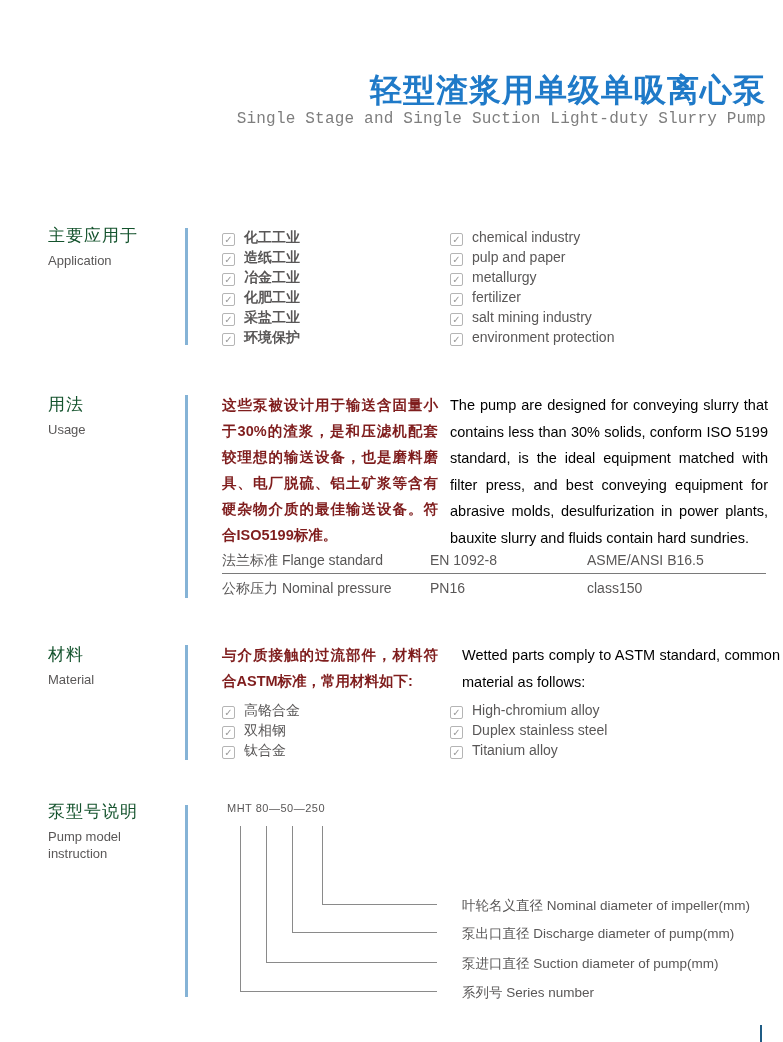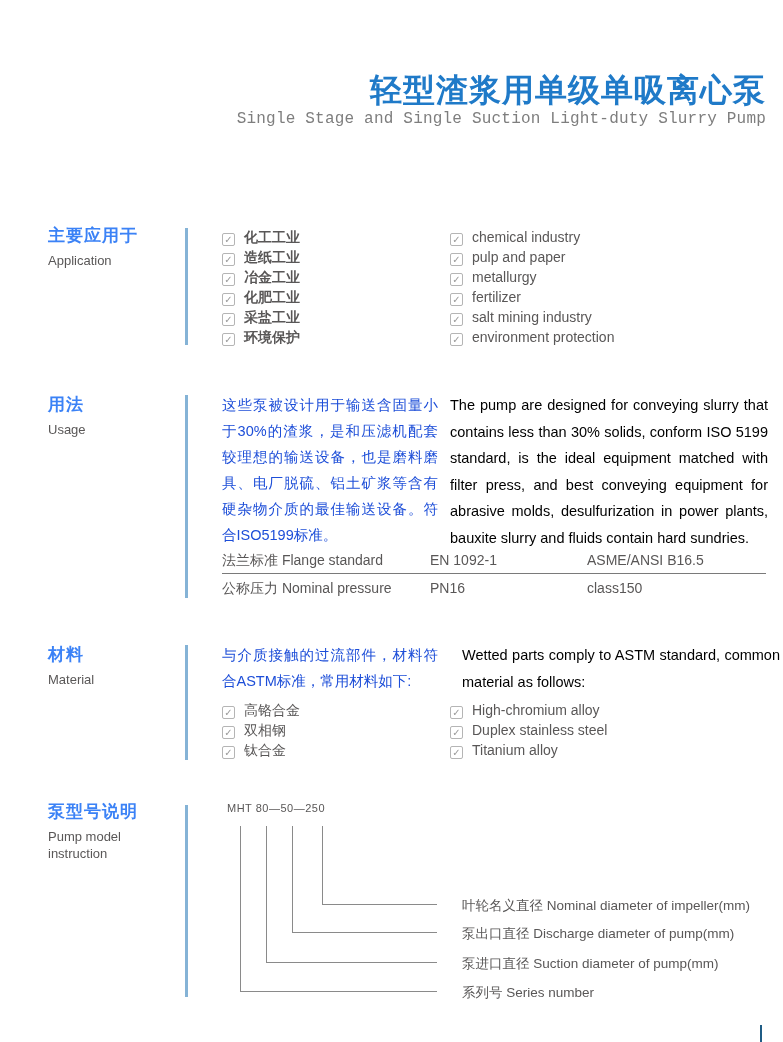--- a/index.html
+++ b/index.html
@@ -8,38 +8,38 @@
     position:relative; width:783px; height:1042px; margin:0 auto;
     background:#ffffff; overflow:hidden; color:#595757;
   }
   .abs { position:absolute; }
 
   
   .title { right:17px; top:69px; font-size:32px; font-weight:bold; letter-spacing:1px; color:#1f7ac8; }
   .subtitle { right:17px; top:110px; font-size:16px; color:#7e7e7e; letter-spacing:0.2px;font-family:Liberation Mono, monospace; }
 
   
-  .sec-head .h-cn { font-size:17px; font-weight:bold; color:#3b82f6; letter-spacing:1px; }
+  .sec-head .h-cn { font-size:17px; font-weight:normal; color:#14532d; letter-spacing:1px; }
   .sec-head .h-en { font-size:13px; color:#595757; margin-top:5px; line-height:17px; }
 
   
   .vrule { left:185px; width:3px; background:#85b3d6; }
 
   
   .list { list-style:none; }
   .list li { height:20px; line-height:20px; font-size:14px; color:#595757; white-space:nowrap; }
   .cb {
     display:inline-block; width:13px; height:13px; margin-right:9px;
     border:1px solid #b5b5b5; border-radius:2px;
     font-size:10px; line-height:11px; text-align:center; color:#9a9a9a;
     vertical-align:-1px; background:#fff;
   }
 
   
-  .para-cn { width:216px; font-size:14.5px; line-height:26px; text-align:justify; color:#1d4ed8; }
+  .para-cn { width:216px; font-size:14.5px; line-height:26px; text-align:justify; color:#7f1d1d;font-weight:bold; }
   .para-en { width:318px; font-size:14.5px; line-height:26.5px; text-align:justify; color:#000000; }
 
   
   .spec-table { left:222px; top:546px; width:544px; font-size:14px; color:#595757; }
   .t-row { position:relative; height:28px; line-height:28px; white-space:nowrap; }
   .t-row.r1 { border-bottom:1px solid #7a7a7a; }
   .t-label { position:absolute; left:0; }
   .t-c1 { position:absolute; left:208px; }
   .t-c2 { position:absolute; left:365px; }
 
@@ -88,21 +88,21 @@
     <div class="h-en">Usage</div>
   </div>
   <div class="abs vrule" style="top:395px; height:203px;"></div>
 
   <p class="abs para-cn" style="left:222px; top:392px;">这些泵被设计用于输送含固量小于30%的渣浆，是和压滤机配套较理想的输送设备，也是磨料磨具、电厂脱硫、铝土矿浆等含有硬杂物介质的最佳输送设备。符合ISO5199标准。</p>
   <p class="abs para-en" style="left:450px; top:392px;">The pump are designed for conveying slurry that contains less than 30% solids, conform ISO 5199 standard, is the ideal equipment matched with filter press, and best conveying equipment for abrasive molds, desulfurization in power plants, bauxite slurry and fluids contain hard sundries.</p>
 
   <div class="abs spec-table">
     <div class="t-row r1">
       <div class="t-label"><span>法兰标准</span>&nbsp;<span>Flange standard</span></div>
-      <div class="t-c1">EN 1092-1</div>
+      <div class="t-c1">EN 1092-8</div>
       <div class="t-c2">ASME/ANSI B16.5</div>
     </div>
     <div class="t-row">
       <div class="t-label"><span>公称压力</span>&nbsp;<span>Nominal pressure</span></div>
       <div class="t-c1">PN16</div>
       <div class="t-c2">class150</div>
     </div>
   </div>
 
   <div class="abs sec-head" style="left:48px; top:643px;">

